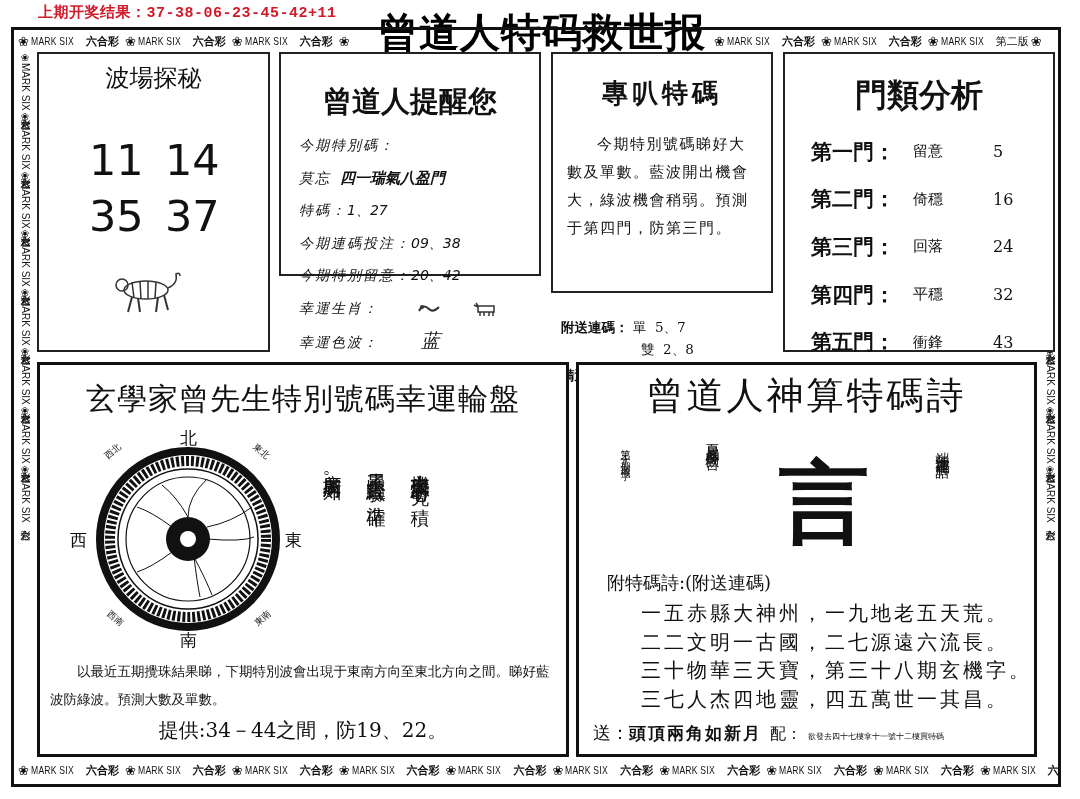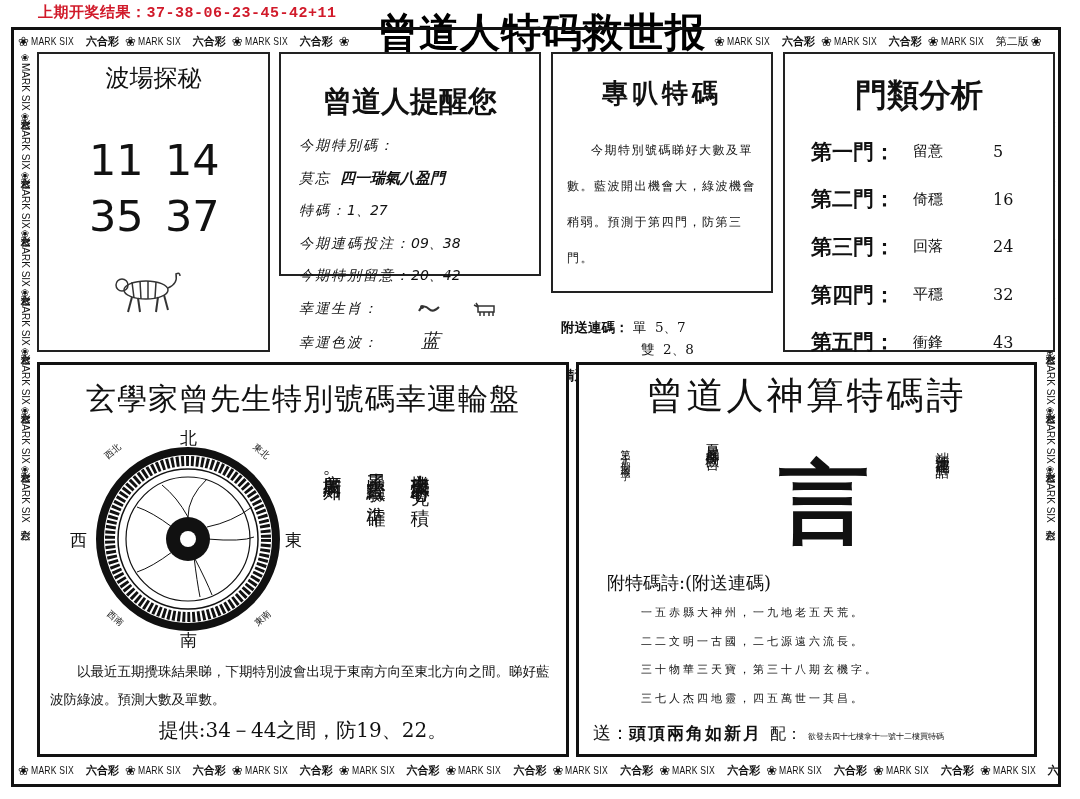--- a/index.html
+++ b/index.html
@@ -23,21 +23,21 @@
   #tiger{left:110px;top:270px;}
   
   #box-remind{left:279px;top:52px;width:262px;height:224px;}
   #box-remind .h{position:absolute;left:0;right:0;top:28px;text-align:center;font-family:"DejaVu Sans",sans-serif;font-size:29px;font-weight:bold;}
   #box-remind .rows{position:absolute;left:18px;top:75px;font-size:14px;line-height:32.5px;}
   #box-remind .rows div{white-space:nowrap;font-style:italic;}
   .lbl{letter-spacing:2px;}
   
   #box-special{left:551px;top:52px;width:222px;height:241px;}
   #box-special .h{position:absolute;left:0;right:0;top:22px;text-align:center;font-family:"DejaVu Sans",sans-serif;font-size:26px;font-weight:bold;letter-spacing:4px;}
-  #box-special .para{position:absolute;left:14px;right:10px;top:78px;font-size:12px;line-height:36px;text-indent:2em;letter-spacing:1.5px;}
+  #box-special .para{position:absolute;left:14px;right:10px;top:78px;font-size:15px;line-height:28px;text-indent:2em;letter-spacing:1.5px;font-family:Liberation Mono, monospace;}
   #box-special .tail{position:absolute;left:8px;top:262px;font-size:13.5px;}
   
   #box-gate{left:783px;top:52px;width:272px;height:300px;}
   #box-gate .h{position:absolute;left:0;right:0;top:20px;text-align:center;font-family:"DejaVu Sans",sans-serif;font-size:32px;font-weight:bold;}
   #box-gate .rows{position:absolute;left:26px;top:74px;}
   #box-gate .row{height:47.6px;display:flex;align-items:center;}
   #box-gate .g{font-family:"DejaVu Sans",sans-serif;font-size:21px;font-weight:bold;width:102px;}
   #box-gate .w{font-size:15px;width:80px;}
   #box-gate .n{font-size:16px;width:30px;text-align:left;}
   
@@ -46,21 +46,21 @@
   #compass{position:absolute;left:42px;top:62px;}
   #box-wheel .vcol{position:absolute;top:94px;writing-mode:vertical-rl;font-size:19px;line-height:22px;letter-spacing:2px;}
   #box-wheel .para{position:absolute;left:10px;right:10px;top:292px;font-size:13.5px;line-height:28px;text-indent:2em;}
   #box-wheel .provide{position:absolute;left:0;right:0;top:352px;text-align:center;font-size:20px;}
   
   #box-poem{left:576px;top:362px;width:461px;height:395px;}
   #box-poem .h{position:absolute;left:0;right:0;top:6px;text-align:center;font-family:"DejaVu Sans",sans-serif;font-size:37px;letter-spacing:3px;}
   #box-poem .vc{position:absolute;writing-mode:vertical-rl;}
   #big-char{position:absolute;left:200px;top:88px;font-family:"DejaVu Sans",sans-serif;font-weight:bold;font-size:90px;line-height:100px;}
   #box-poem .sub{position:absolute;left:28px;top:206px;font-size:18px;}
-  #box-poem .lines{position:absolute;left:62px;top:234px;font-size:11px;line-height:28.5px;letter-spacing:3px;}
+  #box-poem .lines{position:absolute;left:62px;top:234px;font-size:20px;line-height:28.5px;letter-spacing:3px;}
   #box-poem .send{position:absolute;left:14px;top:356px;white-space:nowrap;display:flex;align-items:baseline;}
 </style>
 </head>
 <body>
 
 <div class="abs" id="last-result">
   <span>上期开奖结果：</span><span>37-38-06-23-45-42+11</span>
 </div>
 <div class="abs" id="title">曾道人特码救世报</div>
 

